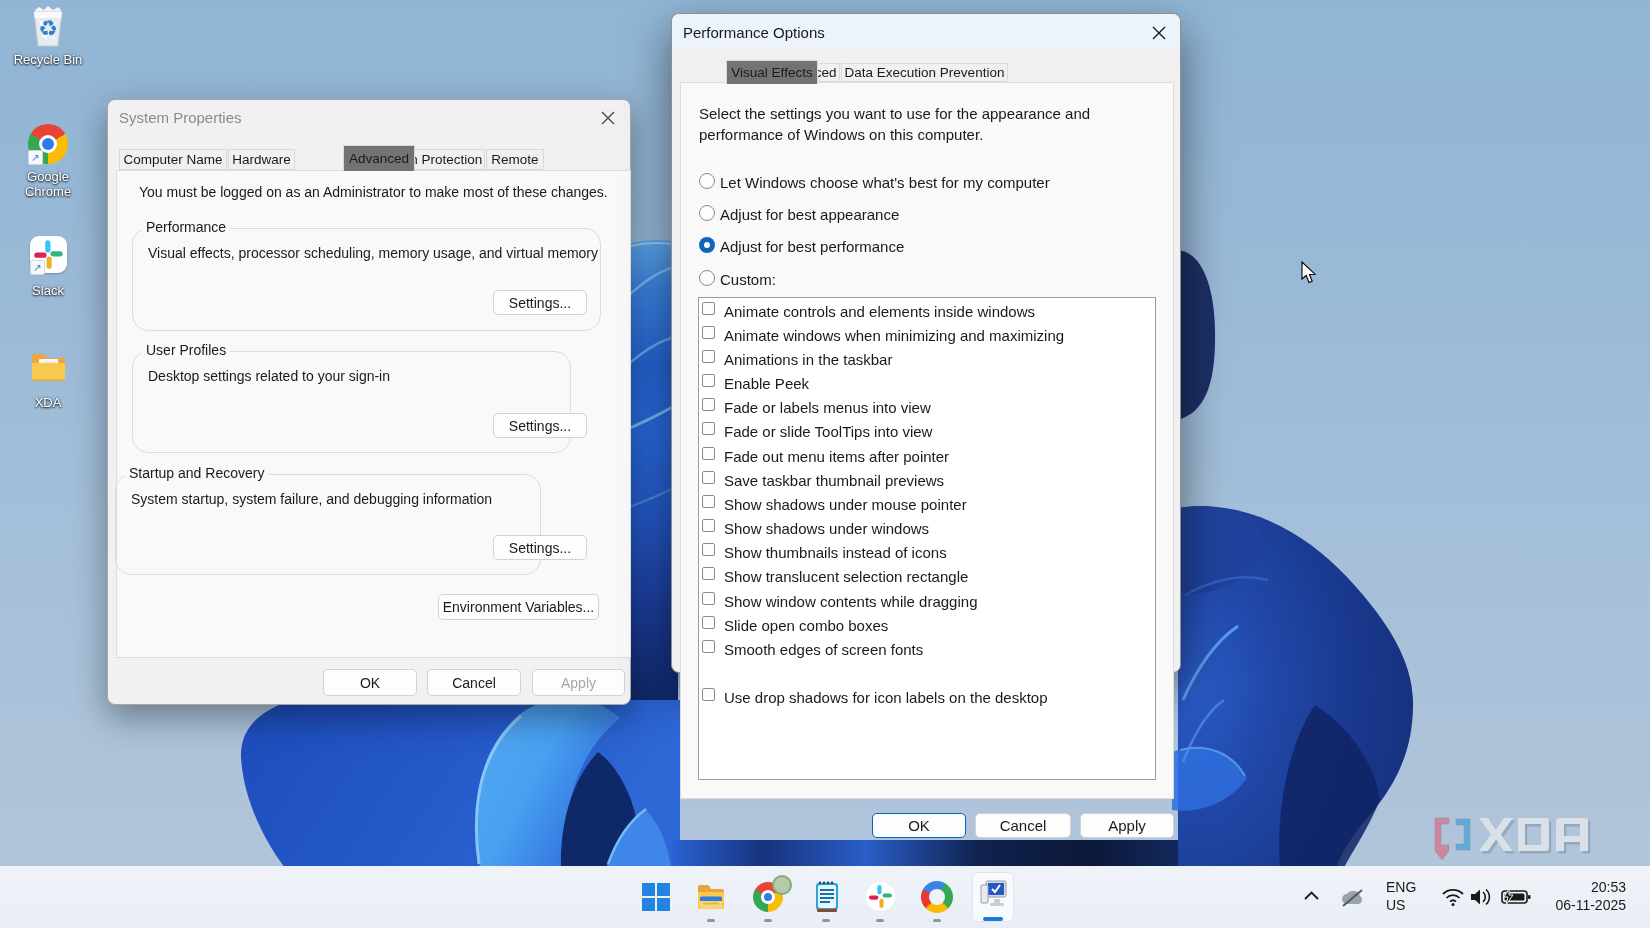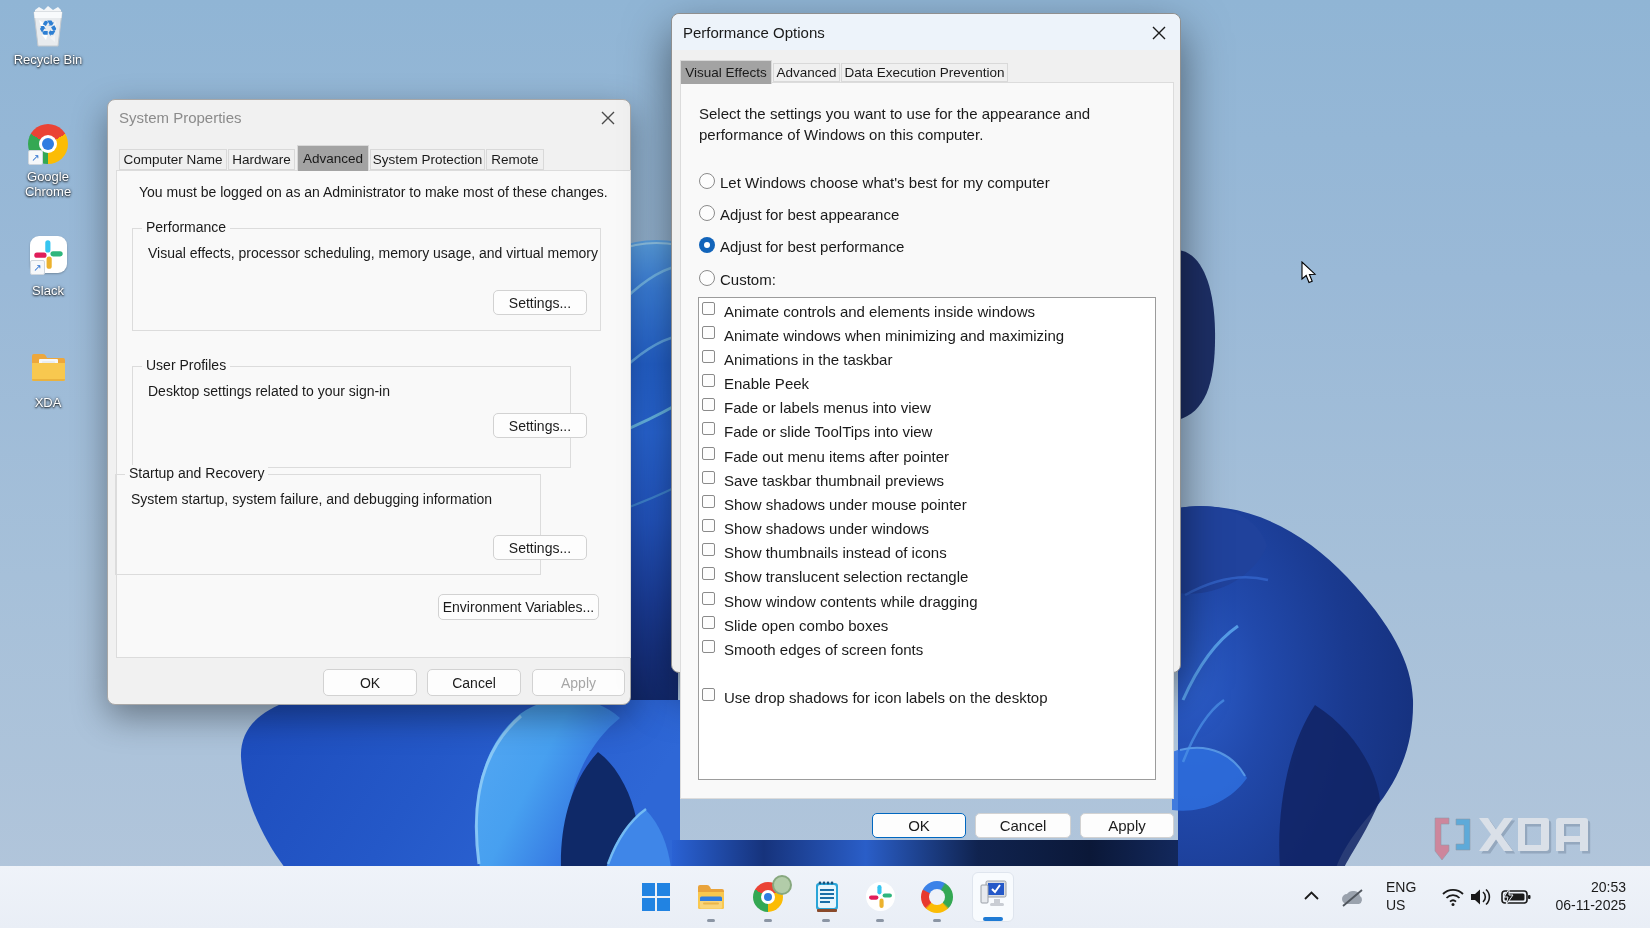--- a/index.html
+++ b/index.html
@@ -7,26 +7,26 @@
        font-family:"Liberation Sans", sans-serif;
        background:linear-gradient(180deg,#90b5d5 0%,#9ab9d7 30%,#a6c0d9 62%,#b3c6db 100%);}
   .abs{position:absolute;}
   
   .dlg{position:absolute;background:#f0f0f0;border:1px solid #9a9a9a;border-radius:8px;
        box-sizing:border-box;}
   .ttl{position:absolute;font-size:16px;white-space:nowrap;}
   .tab{position:absolute;box-sizing:border-box;background:#f0f0f0;border:1px solid #d9d9d9;
        font-size:13.5px;color:#1a1a1a;display:flex;align-items:center;justify-content:center;
        white-space:nowrap;}
-  .tab.act{background:#a3a3a3;border-bottom:none;z-index:3;}
+  .tab.act{background:#737373;border-bottom:none;z-index:3;margin-left:46px;}
   .page{position:absolute;background:#f9f9f9;border:1px solid #dcdcdc;box-sizing:border-box;}
   .btn{position:absolute;background:#fdfdfd;border:1px solid #d2d2d2;border-radius:5px;
        font-size:15px;color:#1b1b1b;display:flex;align-items:center;justify-content:center;
        box-sizing:border-box;white-space:nowrap;}
-  .grp{position:absolute;border:1px solid #dcdcdc;border-radius:0;box-sizing:border-box;}
+  .grp{position:absolute;border:1px solid #dcdcdc;border-radius:16px;box-sizing:border-box;}
   .grp>span{position:absolute;top:-10px;left:9px;background:#f9f9f9;padding:0 4px;
        font-size:15px;color:#1a1a1a;white-space:nowrap;}
   .txt{position:absolute;font-size:15px;color:#1a1a1a;white-space:nowrap;}
   .sp .txt{font-size:14px;}
   .sp .btn{font-size:14px;}
   .sp .grp>span{font-size:14px;}
   .sp .tab{font-size:13.5px;}
   .perf .tab{font-size:13.5px;}
   .ttl{font-size:15px;}
   .radio{position:absolute;width:16px;height:16px;border:1px solid #8b8b8b;border-radius:50%;
@@ -197,21 +197,21 @@
   <div class="tab" style="left:378px;top:49px;width:58px;height:21px;">Remote</div>
   <div class="page" style="left:8px;top:70px;width:515px;height:488px;"></div>
   <div class="txt" style="left:31px;top:84px;">You must be logged on as an Administrator to make most of these changes.</div>
 
   <div class="grp" style="left:24px;top:128px;width:469px;height:103px;">
     <span>Performance</span>
     <div class="txt" style="left:15px;top:16px;">Visual effects, processor scheduling, memory usage, and virtual memory</div>
   </div>
   <div class="btn" style="left:385px;top:190px;width:94px;height:25px;">Settings...</div>
 
-  <div class="grp" style="left:24px;top:266px;width:439px;height:102px;">
+  <div class="grp" style="left:24px;top:251px;width:439px;height:102px;">
     <span>User Profiles</span>
     <div class="txt" style="left:15px;top:16px;">Desktop settings related to your sign-in</div>
   </div>
   <div class="btn" style="left:385px;top:313px;width:94px;height:25px;">Settings...</div>
 
   <div class="grp" style="left:7px;top:374px;width:426px;height:101px;">
     <span>Startup and Recovery</span>
     <div class="txt" style="left:15px;top:16px;">System startup, system failure, and debugging information</div>
   </div>
   <div class="btn" style="left:385px;top:435px;width:94px;height:25px;">Settings...</div>

